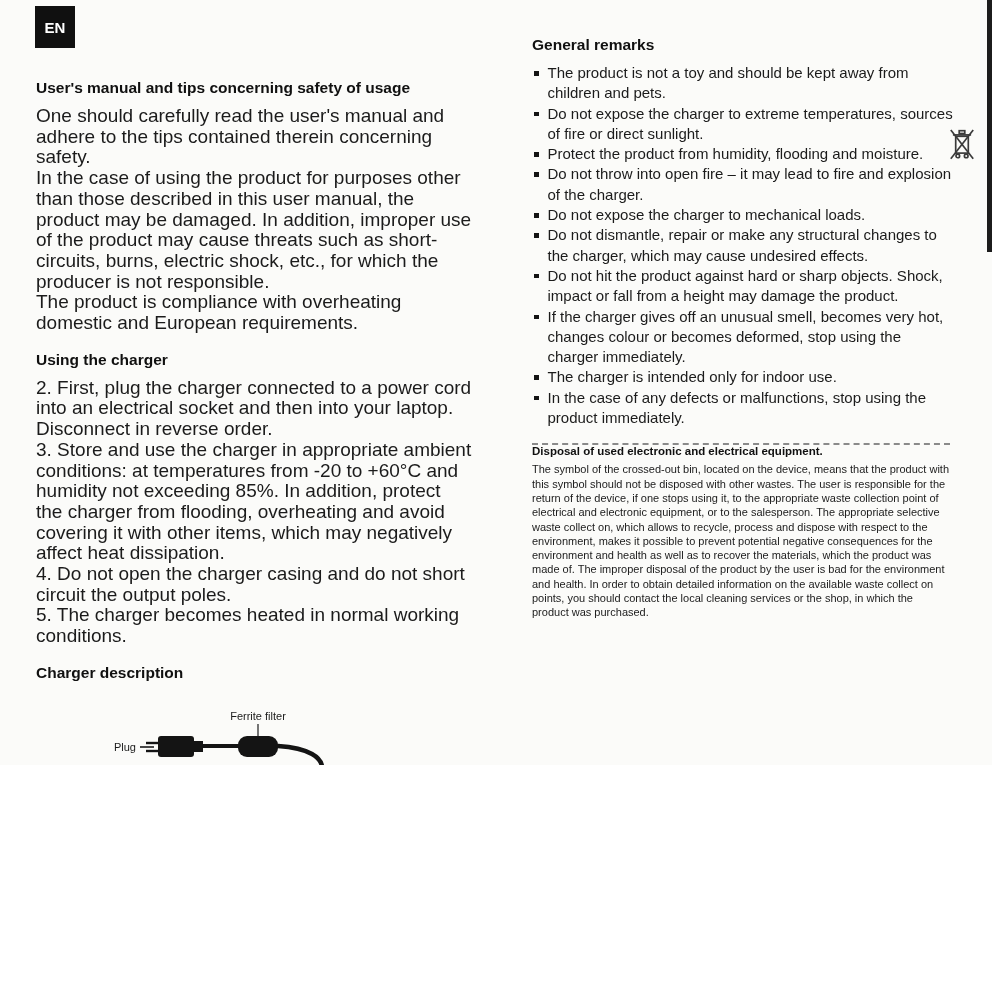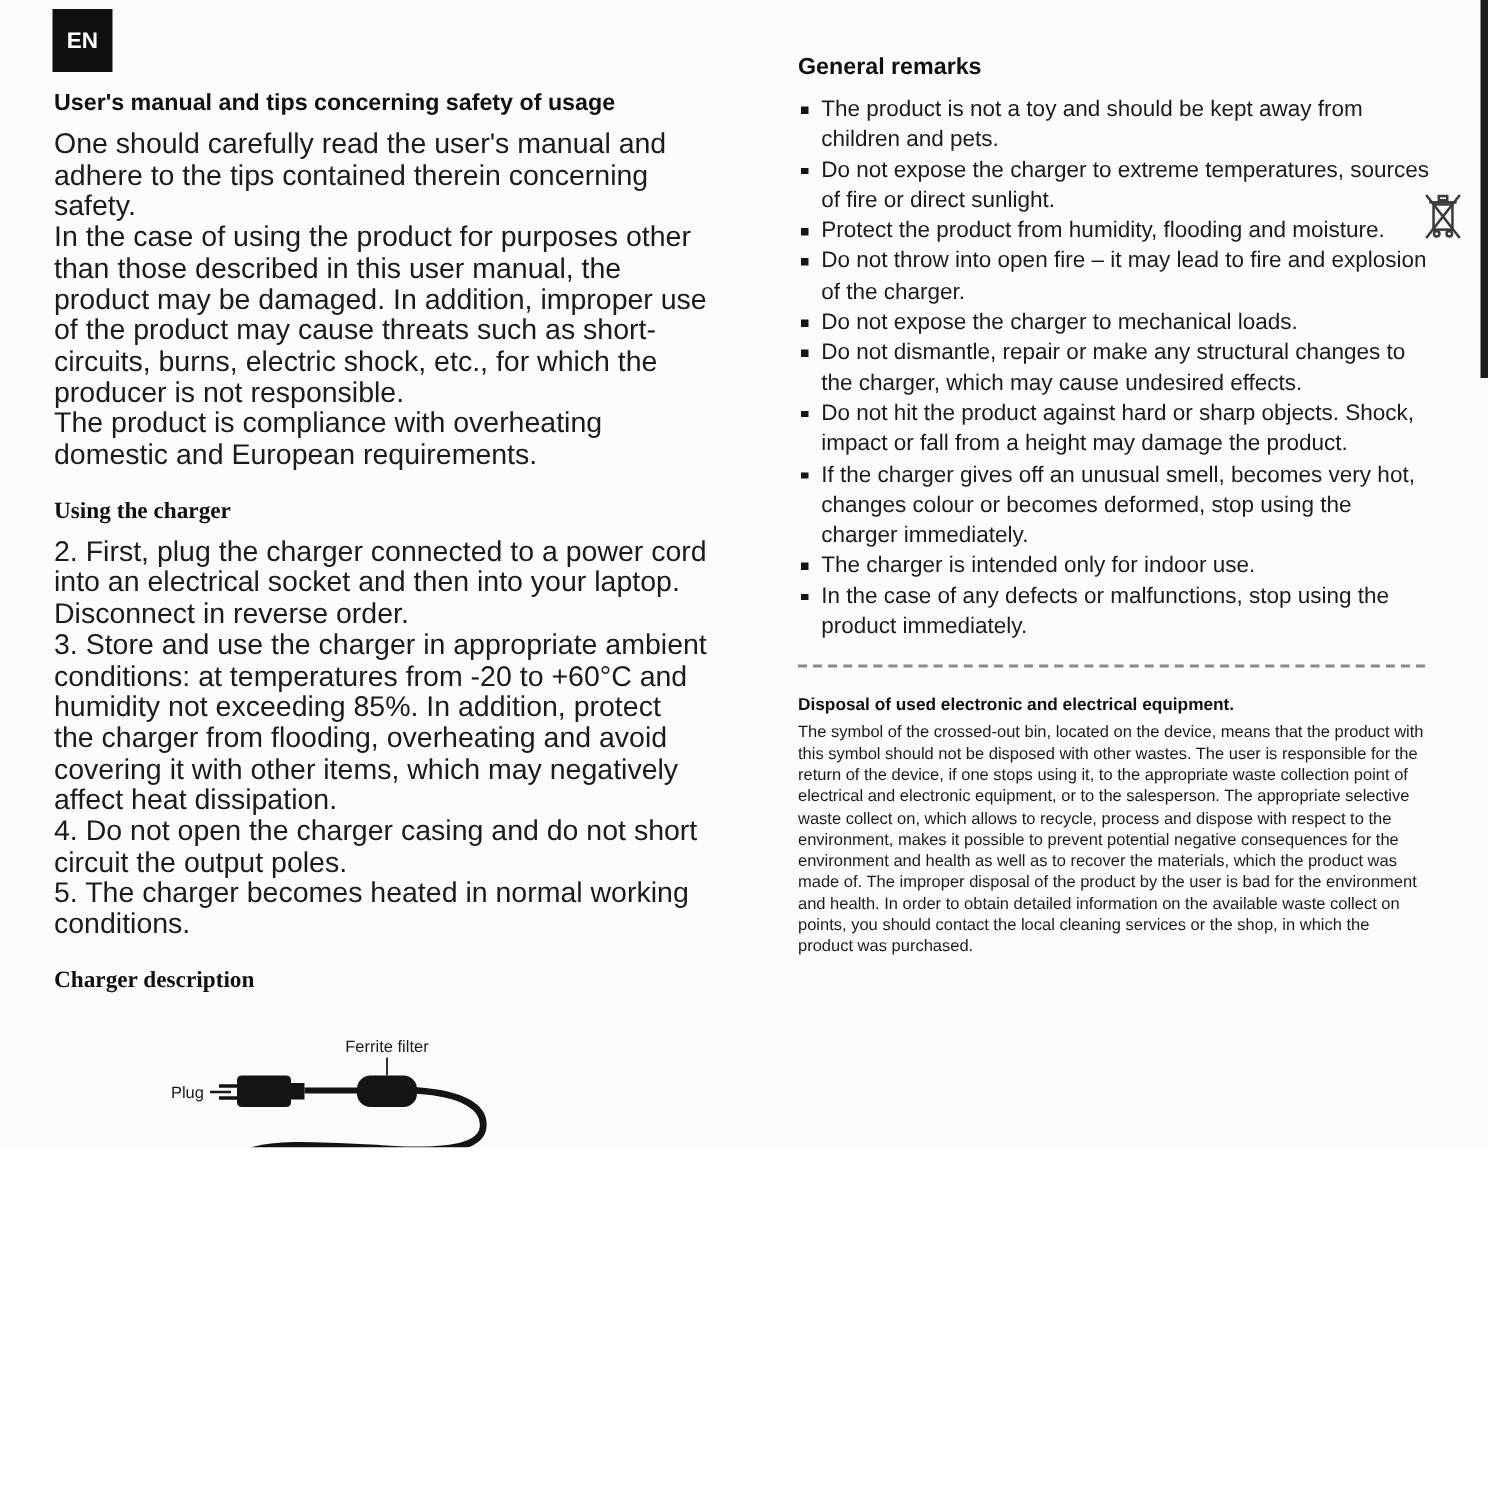--- a/index.html
+++ b/index.html
@@ -8,39 +8,39 @@
     background:#fbfbf9; overflow:hidden;
     font-family:"Liberation Sans", sans-serif; color:#1b1b1b;
   }
   .en-badge {
     position:absolute; left:35px; top:6px; width:40px; height:42px;
     background:#101010; color:#ffffff; font-weight:bold; font-size:15px;
     display:flex; align-items:center; justify-content:center;
   }
   .edge-strip { position:absolute; right:0; top:0; width:5px; height:252px; background:#1c1c1c; }
 
-  .col-left  { position:absolute; left:36px;  top:60px; width:436px; }
+  .col-left  { position:absolute; left:36px;  top:79px; width:436px; }
   .col-right { position:absolute; left:532px; top:36px; width:424px; }
 
   .h  { font-weight:bold; font-size:15.5px; color:#101010; margin:0 0 9px 0; }
-  .h.mt { margin-top:17px;font-family:Liberation Serif, serif; }
+  .h.mt { margin-top:17px; }
   .body15 p { margin:0; font-size:19px; line-height:20.7px; }
 
   .bullet { display:flex; font-size:15px; line-height:20.3px; }
   .sq { width:4.5px; height:4.5px; background:#141414; flex:0 0 auto; }
   .bullet .sq { margin:8px 9px 0 2px; }
 
   .diagram { position:relative; width:430px; height:200px; margin-top:4px; }
 
   .set-line { position:absolute; left:36px; top:858px; font-size:14.5px; display:flex; align-items:center; gap:8px; }
   .set-line .label { font-weight:bold; }
   .set-line .sq { margin-top:1px; }
 
   .dash-divider { border:none; border-top:2px dashed #8a8a8a; margin:15px 0 0 0; width:418px; }
-  .small-h { font-weight:bold; font-size:11.5px; margin:19px 0 5px 0; color:#101010; }
+  .small-h { font-weight:bold; font-size:11.5px; margin:0 0 5px 0; color:#101010; }
   .small-body { font-size:11px; line-height:14.3px; width:420px; }
 
   .marks { position:absolute; left:704px; top:846px; display:flex; align-items:center; gap:15px; }
   .ukca { font-weight:800; font-size:20px; line-height:17px; letter-spacing:1px; color:#101010; }
   .rohs-box { border:2.5px solid #101010; width:58px; text-align:center; }
   .rohs-top { font-weight:bold; font-size:15px; padding:1px 0 2px 0; }
   .rohs-sub { background:#101010; color:#ffffff; font-size:9.5px; padding:1px 0 2px 0; }
 
   .top-bin { position:absolute; left:948px; top:126px; }
 

